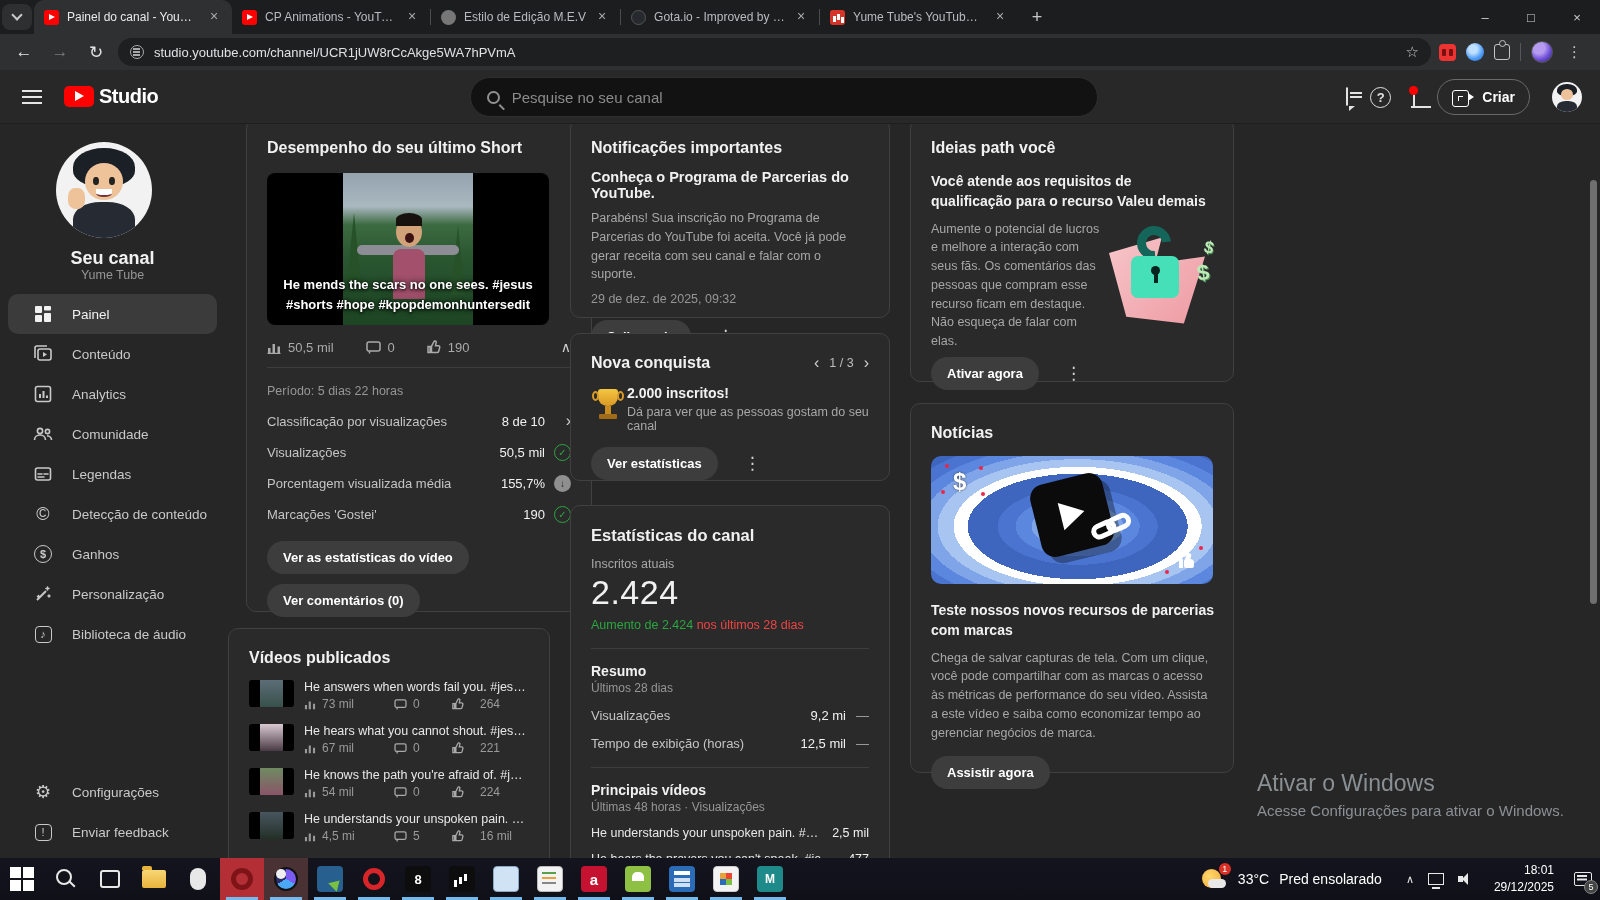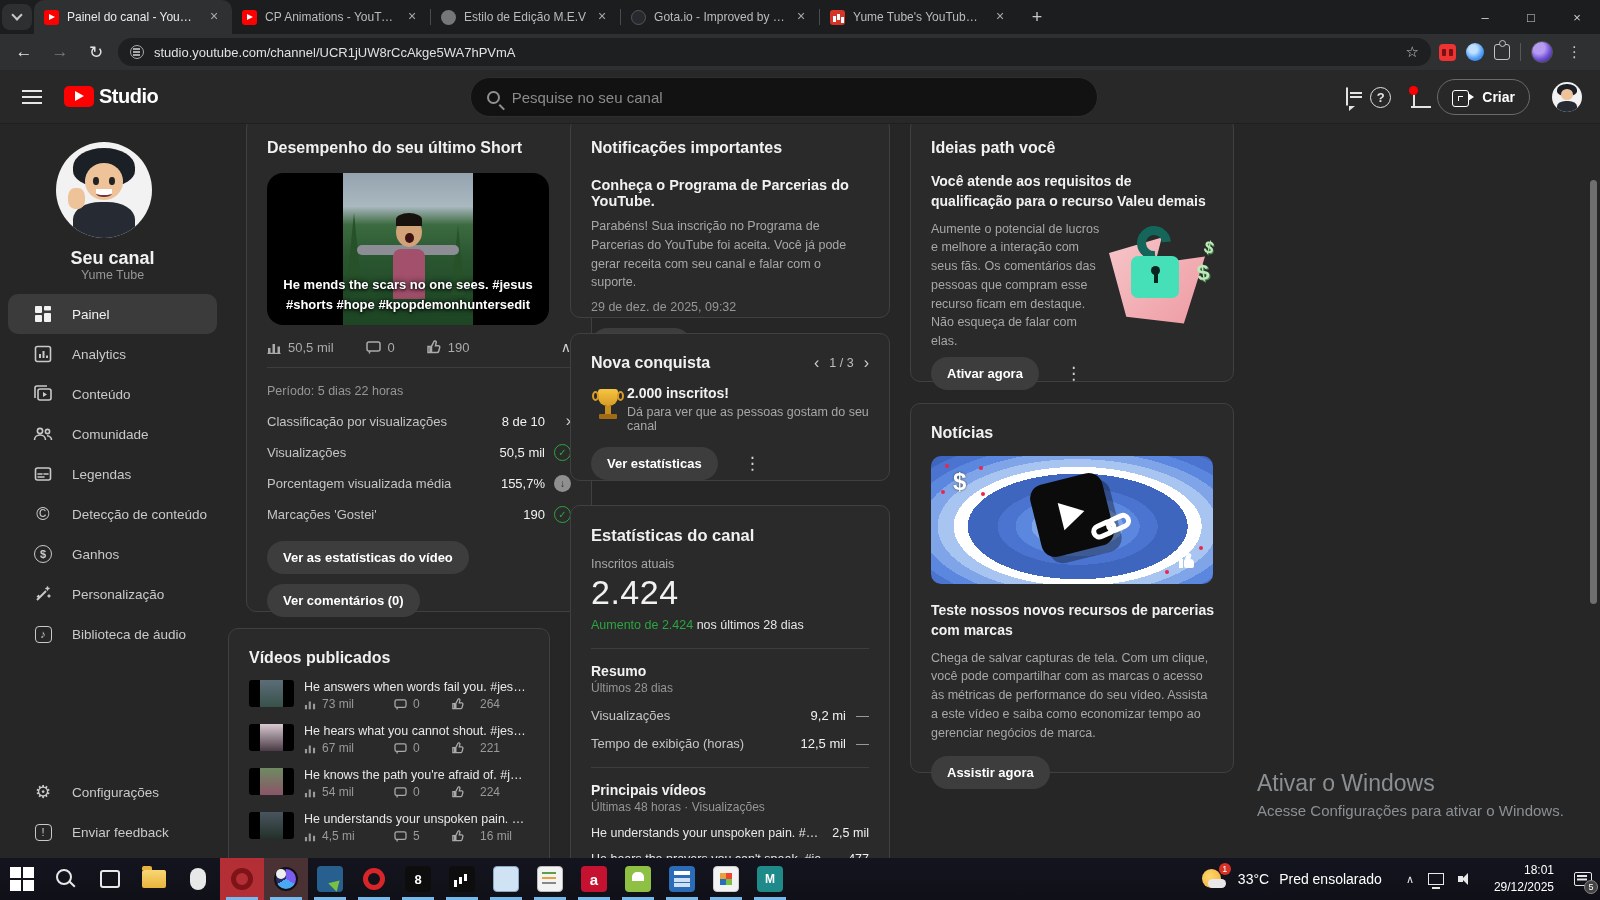--- a/index.html
+++ b/index.html
@@ -102,21 +102,21 @@
   .card { position:absolute; background:#2a2a2a; border:1px solid #404040; border-radius:10px; padding:20px; }
   .card h2 { color:#f1f1f1; font-size:16px; font-weight:bold; }
   .card h3 { color:#f1f1f1; font-size:14px; font-weight:bold; }
   .muted { color:#a7a7a7; font-size:12.5px; line-height:1.5; }
   .pill { display:inline-block; background:#3d3d3d; color:#fff; font-size:13px; font-weight:bold; padding:9px 16px; border-radius:18px; white-space:nowrap; }
   .kebab-btn { color:#d4d4d4; font-size:17px; padding:6px 10px; }
   .hr { border-top:1px solid #3d3d3d; }
 
   
   .c-perf { left:13px; top:-6px; width:346px; height:494px;margin-left:8px; }
-  .thumb-big { margin-top:16px; width:282px; height:152px; background:#000; border-radius:16px; position:relative; overflow:hidden; }
+  .thumb-big { margin-top:16px; width:282px; height:152px; background:#000; border-radius:8px; position:relative; overflow:hidden; }
   .thumb-big .pic { position:absolute; left:76px; top:0; width:130px; height:152px;
      background:linear-gradient(180deg,#94a3ae 0%,#aab8c0 22%,#3c6b40 34%,#2a5630 55%,#1d4524 100%); }
   .thumb-big .tree { position:absolute; top:40px; width:14px; height:70px; background:#275229; clip-path:polygon(50% 0,100% 100%,0 100%); }
   .thumb-big .arms { position:absolute; left:14px; right:14px; top:72px; height:10px; background:#8d8d95; border-radius:5px; }
   .thumb-big .head { position:absolute; left:53px; top:44px; width:26px; height:30px; background:#d2a379; border-radius:50%; }
   .thumb-big .hairm { position:absolute; left:53px; top:40px; width:26px; height:13px; background:#17120e; border-radius:50% 50% 0 0; }
   .thumb-big .mouth { position:absolute; left:62px; top:60px; width:9px; height:10px; background:#3c1212; border-radius:50%; }
   .thumb-big .torso { position:absolute; left:50px; top:76px; width:32px; height:50px; background:#a2506b; border-radius:8px 8px 0 0; }
   .thumb-title { position:absolute; left:10px; right:10px; bottom:10px; text-align:center; color:#fff; font-size:13px; font-weight:bold; text-shadow:0 1px 3px #000, 0 0 6px #000; line-height:1.55; }
   .mini-stats { display:flex; align-items:center; margin-top:14px; color:#aaa; font-size:13px; gap:6px; }
@@ -140,21 +140,21 @@
   .vthumb i { position:absolute; left:11px; top:0; width:23px; height:27px; }
   .vmeta { flex:1; min-width:0; }
   .vtitle { color:#e8e8e8; font-size:12.5px; white-space:nowrap; overflow:hidden; text-overflow:ellipsis; }
   .vstats { display:flex; align-items:center; gap:6px; color:#9a9a9a; font-size:12px; margin-top:3px; }
   .vstats .s1 { width:84px; display:flex; gap:6px; align-items:center; }
   .vstats .s2 { width:52px; display:flex; gap:6px; align-items:center; }
   .vstats .s3 { display:flex; gap:16px; align-items:center; }
 
   
   .c-notif { left:345px; top:-6px; width:320px; height:200px; }
-  .c-notif h3 { margin-top:20px; font-size:14.5px; }
+  .c-notif h3 { margin-top:12px; font-size:14.5px; }
   .c-notif p { margin-top:8px; width:270px; }
   .c-notif .date { margin-top:8px; color:#969696; font-size:12.5px; }
   .actrow { display:flex; align-items:center; gap:16px; margin-top:14px; }
 
   .c-conq { left:345px; top:209px; width:320px; height:148px; }
   .conq-head { display:flex; align-items:center; }
   .pager { margin-left:auto; display:flex; align-items:center; gap:10px; color:#bdbdbd; font-size:12.5px; }
   .pager .pa { font-size:16px; color:#cfcfcf; }
   .conq-body { display:flex; gap:2px; margin-top:13px; align-items:flex-start; }
   .trophy { width:34px; height:40px; position:relative; flex:0 0 34px; }
@@ -164,21 +164,21 @@
   .trophy .stem { position:absolute; left:14px; top:21px; width:6px; height:8px; background:#c78d1f; }
   .trophy .base { position:absolute; left:8px; top:29px; width:18px; height:5px; background:#a06a16; border-radius:1px; }
   .conq-txt .t { color:#f1f1f1; font-size:14px; font-weight:bold; }
   .conq-txt .s { color:#a7a7a7; font-size:12.5px; margin-top:4px; }
 
   .c-stats { left:345px; top:381px; width:320px; height:420px; }
   .sub-label { margin-top:12px; color:#a7a7a7; font-size:12.5px; }
   .bignum { color:#f1f1f1; font-size:34px; margin-top:2px; letter-spacing:0.5px; }
   .delta { margin-top:6px; font-size:12.5px; padding-bottom:16px; border-bottom:1px solid #3d3d3d; }
   .delta .g { color:#2ba640; }
-  .delta .r { color:#e5e5e5; }
+  .delta .r { color:#ef4444; }
   .sec-t { margin-top:14px; color:#f1f1f1; font-size:14px; font-weight:bold; }
   .sec-s { margin-top:2px; color:#969696; font-size:12px; }
   .srow { display:flex; align-items:center; margin-top:13px; font-size:13px; }
   .srow .lab { color:#c4c4c4; flex:1; }
   .srow .val { color:#f1f1f1; }
   .srow .dash { color:#a7a7a7; margin-left:10px; }
   .sep2 { margin-top:16px; border-top:1px solid #3d3d3d; }
   .trow { display:flex; align-items:center; margin-top:12px; font-size:12.5px; }
   .trow .tt { color:#e8e8e8; flex:1; white-space:nowrap; overflow:hidden; text-overflow:ellipsis; padding-right:12px; }
   .trow .tv { color:#f1f1f1; }
@@ -393,37 +393,37 @@
               <rect x="10" y="1" width="7" height="4.5" rx="1" fill="#f1f1f1" stroke="none"></rect>
               <rect x="1" y="10" width="7" height="7" rx="1" fill="#f1f1f1" stroke="none"></rect>
               <rect x="10" y="8" width="7" height="9" rx="1" fill="#f1f1f1" stroke="none"></rect>
             </svg>
         </span>
         <span>Painel</span>
       </div>
       <div class="nav-item">
         <span class="nav-ic">
           <svg class="sic" width="18" height="18" viewBox="0 0 18 18">
+              <rect x="4" y="4" width="13" height="11" rx="2"></rect>
+              <path d="M1 13V3a2 2 0 0 1 2-2h10"></path>
+              <path d="M9 7l4 2.5L9 12z" fill="#c9c9c9" stroke="none"></path>
+            </svg>
+        </span>
+        <span>Conteúdo</span>
+      </div>
+      <div class="nav-item">
+        <span class="nav-ic">
+          <svg class="sic" width="18" height="18" viewBox="0 0 18 18">
               <rect x="1.5" y="1.5" width="15" height="15" rx="2"></rect>
               <rect x="5" y="9" width="2" height="4" fill="#c9c9c9" stroke="none"></rect>
               <rect x="8.5" y="6" width="2" height="7" fill="#c9c9c9" stroke="none"></rect>
               <rect x="12" y="10.5" width="2" height="2.5" fill="#c9c9c9" stroke="none"></rect>
             </svg>
         </span>
         <span>Analytics</span>
-      </div>
-      <div class="nav-item">
-        <span class="nav-ic">
-          <svg class="sic" width="18" height="18" viewBox="0 0 18 18">
-              <rect x="4" y="4" width="13" height="11" rx="2"></rect>
-              <path d="M1 13V3a2 2 0 0 1 2-2h10"></path>
-              <path d="M9 7l4 2.5L9 12z" fill="#c9c9c9" stroke="none"></path>
-            </svg>
-        </span>
-        <span>Conteúdo</span>
       </div>
       <div class="nav-item">
         <span class="nav-ic">
           <svg class="sic" width="20" height="16" viewBox="0 0 20 16">
               <circle cx="7" cy="5" r="2.6"></circle>
               <circle cx="14.5" cy="5.5" r="2.1"></circle>
               <path d="M1.5 14c0-3 2.5-5 5.5-5s5.5 2 5.5 5"></path>
               <path d="M14 9.7c2.5.2 4.5 2 4.5 4.3"></path>
             </svg>
         </span>

